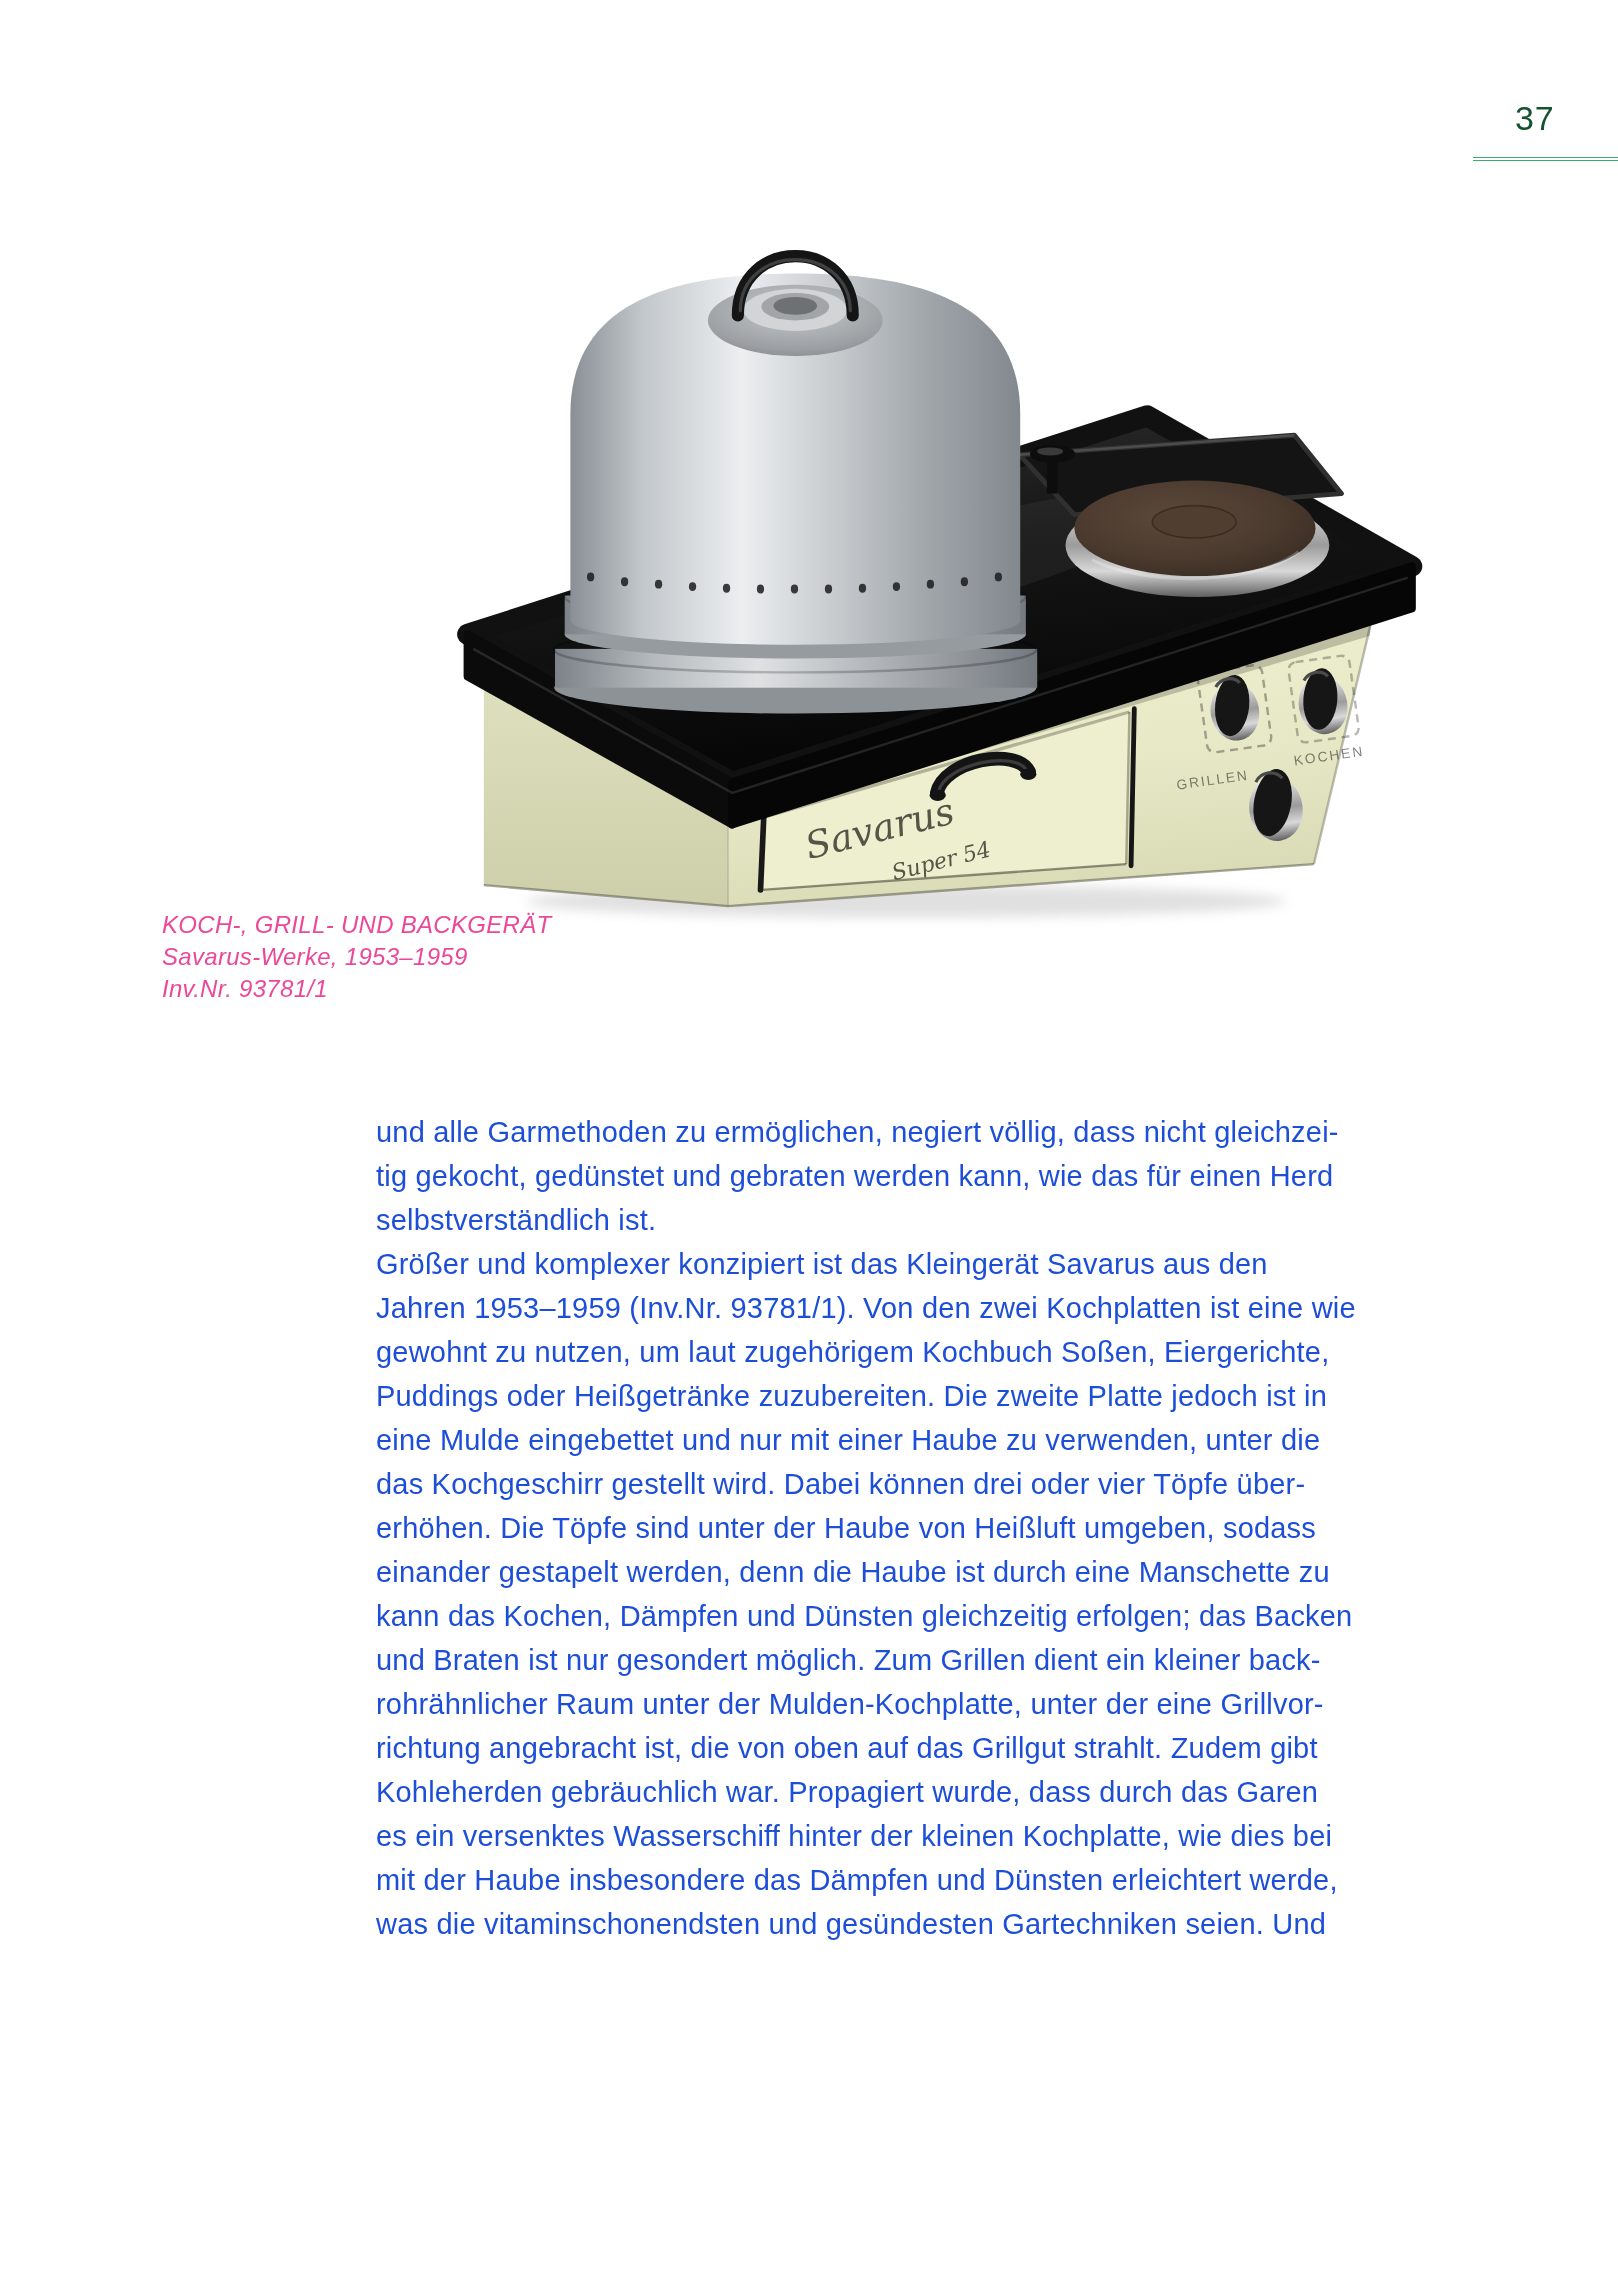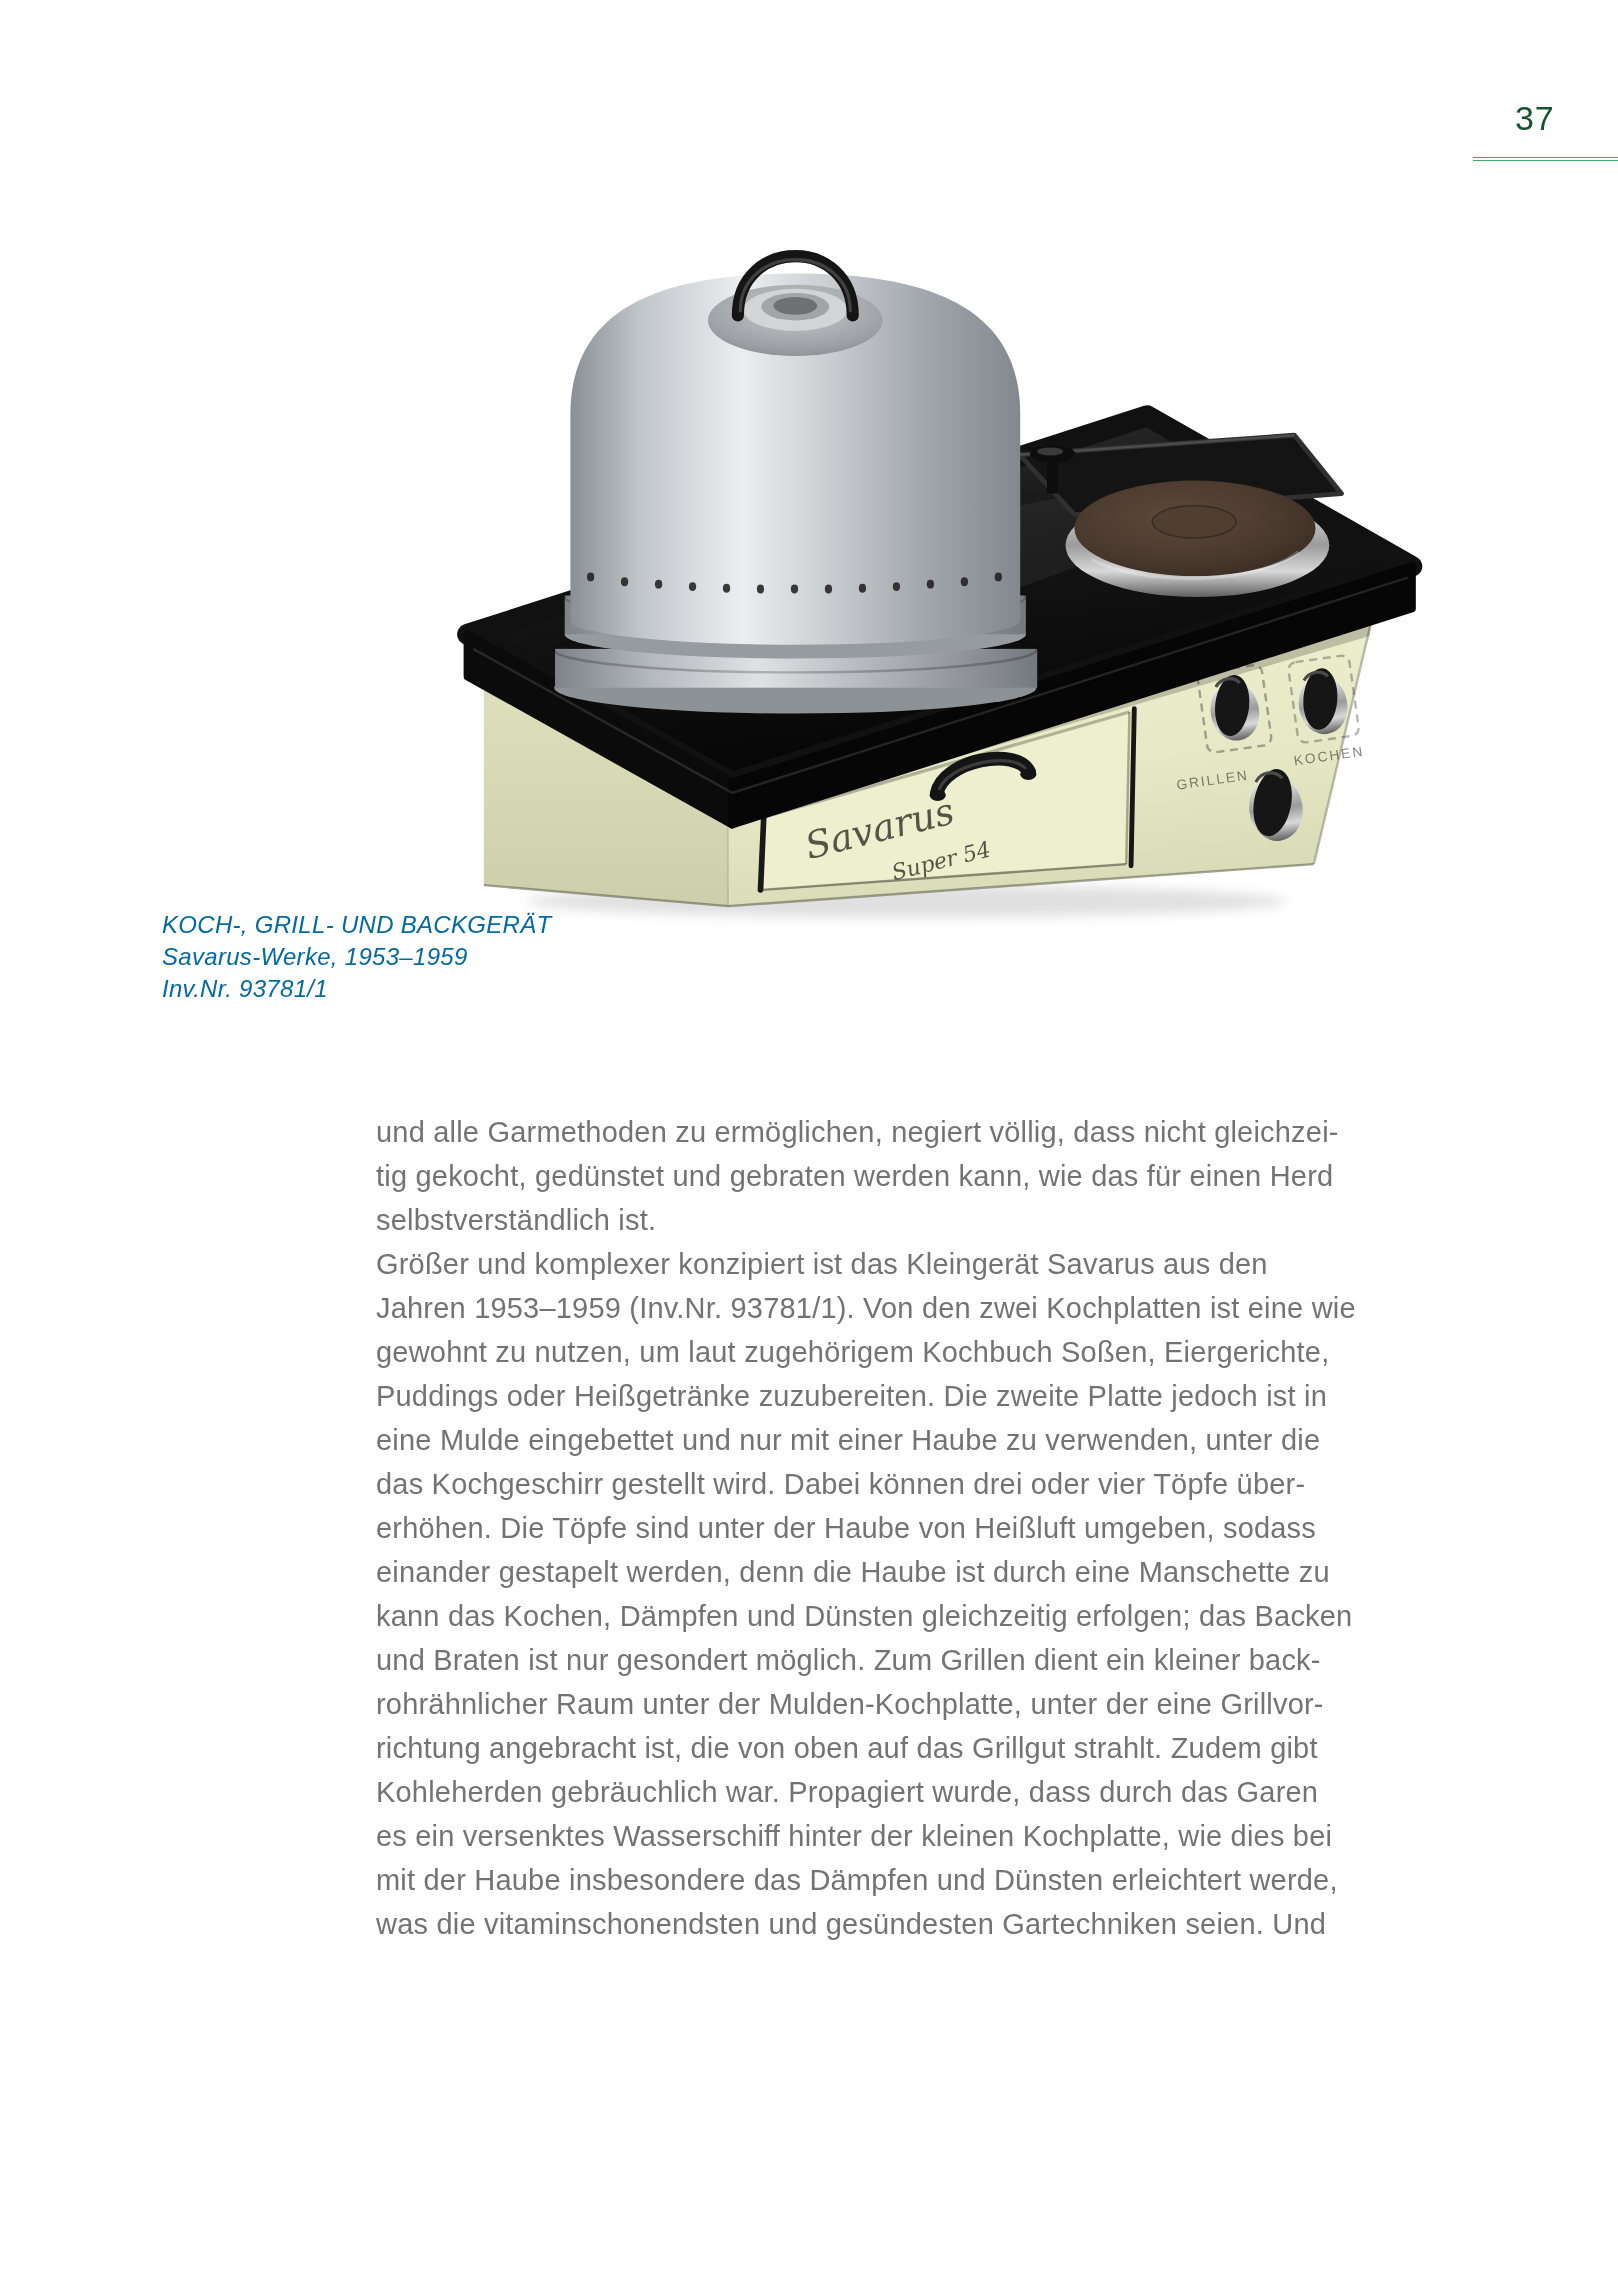--- a/index.html
+++ b/index.html
@@ -12,27 +12,27 @@
     font-size:34px;font-weight:300;color:#14532d;letter-spacing:0.8px;
   }
   .green-rule{
     position:absolute;top:157px;left:1473px;right:0;height:2.4px;
     border-top:1.6px solid #3dab6d;border-bottom:1.6px solid #3dab6d;
     box-sizing:content-box;
   }
   .figure-wrap{position:absolute;left:453px;top:212px;width:971px;height:716px;}
   .caption{
     position:absolute;left:162px;top:909px;width:566px;
-    font-style:italic;font-weight:300;color:#0369a1;
+    font-style:italic;font-weight:300;color:#ec4899;
     font-size:24px;line-height:32px;letter-spacing:0.3px;
   }
   .caption .cap-line{white-space:nowrap;}
   .body-text{
     position:absolute;left:376px;top:1110px;width:1117px;
-    font-size:29px;font-weight:300;color:#737373;line-height:44px;
+    font-size:29px;font-weight:300;color:#1d4ed8;line-height:44px;
     letter-spacing:0.2px;
   }
   .body-text .b-line{white-space:nowrap;}
   .stencil{font-family:"Liberation Sans",sans-serif;letter-spacing:2.5px;}
   .script-brand{font-family:"DejaVu Serif","Liberation Serif",serif;font-style:italic;}
 </style>
 </head>
 <body>
 
 <div class="page-number">37</div>

